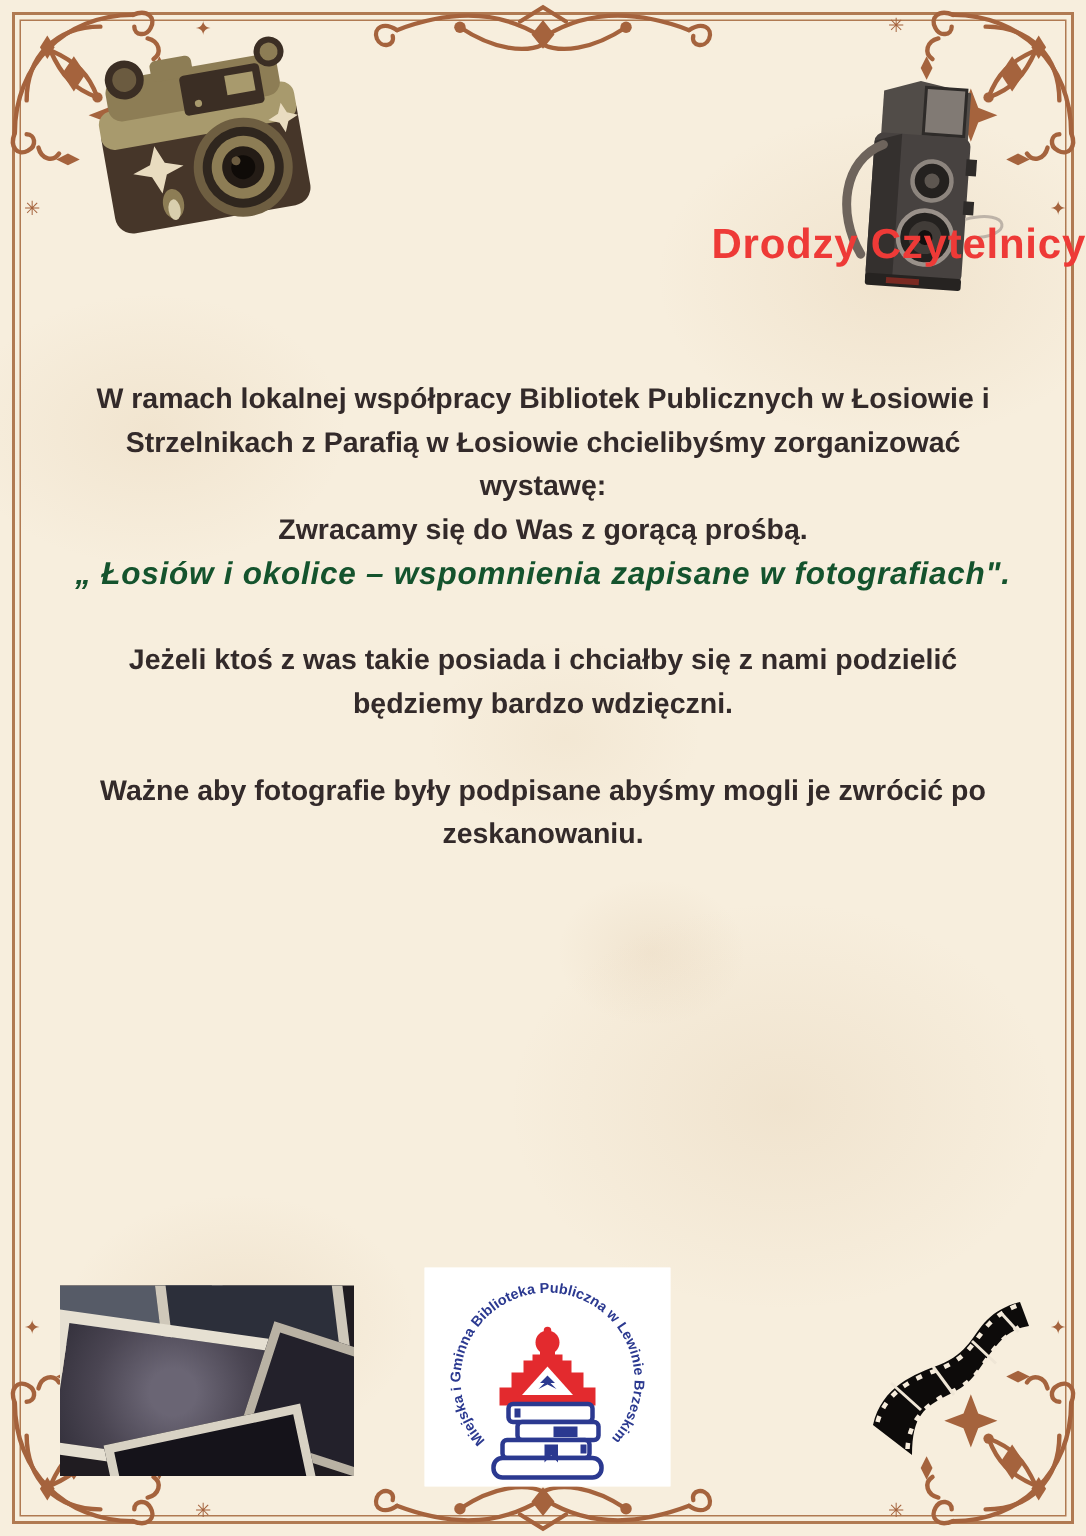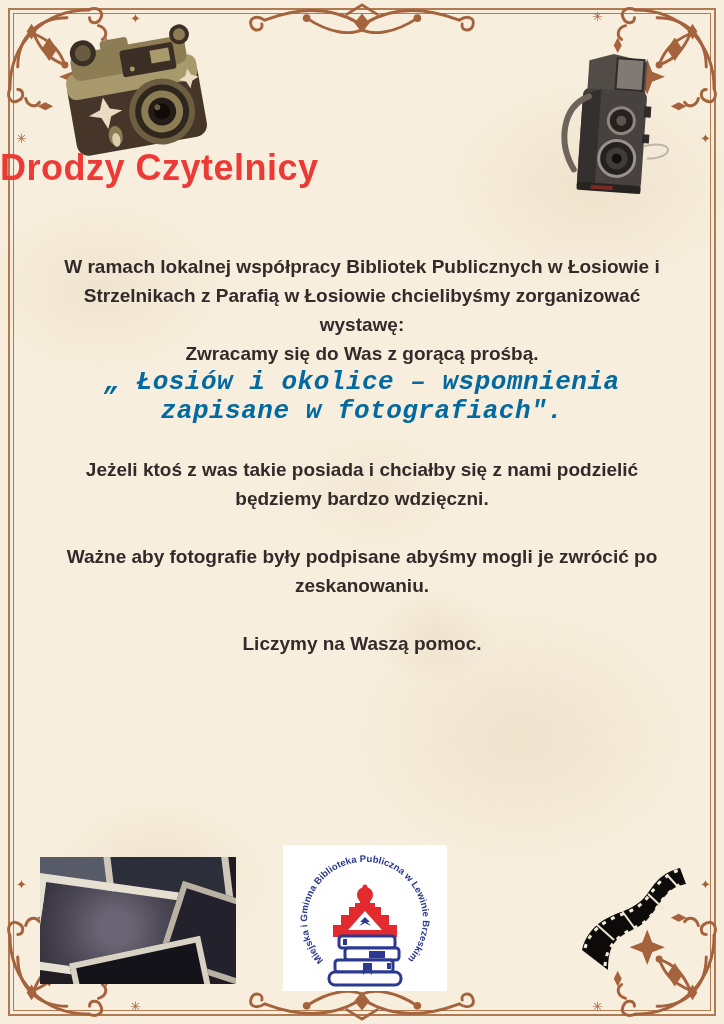--- a/index.html
+++ b/index.html
@@ -23,32 +23,32 @@
   .corner.tr{ right:4px; top:4px;  transform:scaleX(-1); }
   .corner.bl{ left:4px;  bottom:4px; transform:scaleY(-1); }
   .corner.br{ right:4px; bottom:4px; transform:scale(-1,-1); }
   .midorn{ position:absolute; width:232px; height:42px; left:246px; }
   .midorn.top{ top:1px; }
   .midorn.bottom{ bottom:1px; transform:scaleY(-1); }
   .star{ position:absolute; color:#a5633d; font-size:13px; line-height:13px; }
 
   .title{
     position:absolute; top:147px; left:0; width:100%;
-    text-align:left; color:#ee3a37; font-size:36px; font-weight:800;
+    text-align:right; color:#ee3a37; font-size:28px; font-weight:800;
     letter-spacing:.5px;
   }
   .text-col{
     position:absolute; left:46px; right:46px; top:252px;
     text-align:center; color:#332a2a; font-weight:700;
     font-size:19px; line-height:29px;
   }
   .text-col p{ margin:0; }
   .red-display{
-    font-family:Liberation Mono, monospace; font-style:italic; font-weight:bold;
-    color:#0369a1; font-size:26px; line-height:29px; letter-spacing:.5px;
+    font-family:Liberation Sans, sans-serif; font-style:italic; font-weight:bold;
+    color:#14532d; font-size:21px; line-height:29px; letter-spacing:.5px;
   }
   .gap{ height:29px; }
 
   .cam-left{ position:absolute; left:38px; top:16px; width:192px; height:148px; }
   .cam-right{ position:absolute; left:551px; top:46px; width:122px; height:158px; }
 
   .photos{
     position:absolute; left:40px; top:857px; width:196px; height:127px;
     background:#201c21; overflow:hidden;
   }
@@ -194,21 +194,20 @@
 
 <div class="text-col">
   <p>W ramach lokalnej współpracy Bibliotek Publicznych w Łosiowie i Strzelnikach z Parafią w Łosiowie chcielibyśmy zorganizować wystawę:</p>
   <p>Zwracamy się do Was z gorącą prośbą.</p>
   <p class="red-display">„ Łosiów i okolice – wspomnienia zapisane w fotografiach".</p>
   <div class="gap"></div>
   <p>Jeżeli ktoś z was takie posiada i chciałby się z nami podzielić będziemy bardzo wdzięczni.</p>
   <div class="gap"></div>
   <p>Ważne aby fotografie były podpisane abyśmy mogli je zwrócić po zeskanowaniu.</p>
   <div class="gap"></div>
-  <p>Liczymy na Waszą pomoc.</p>
 </div>
 
 <div class="photos">
   <div class="wedge"></div>
   <div class="ph ph1"></div>
   <div class="ph ph2"></div>
   <div class="ph ph3"></div>
   <div class="ph ph4"></div>
   <div class="ph ph5"></div>
 </div>

